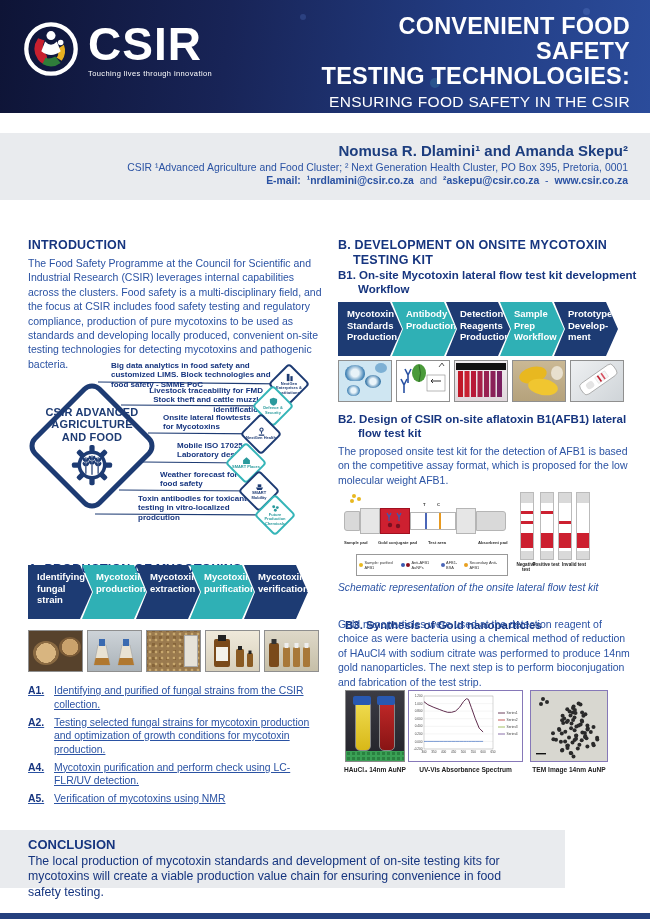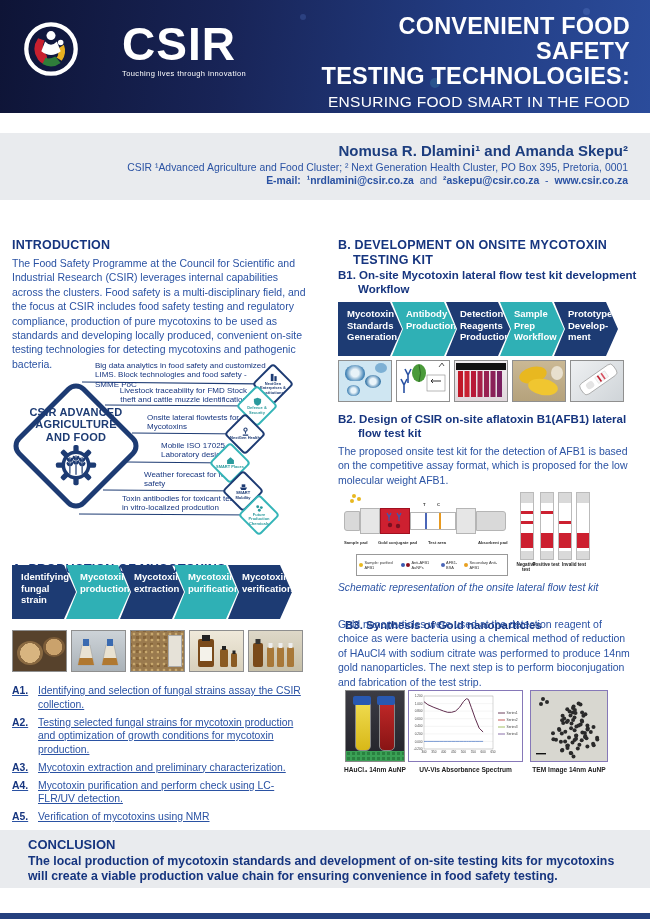--- a/index.html
+++ b/index.html
@@ -4,35 +4,35 @@
 <style>
   html,body{margin:0;padding:0;}
   body{width:650px;height:919px;position:relative;overflow:hidden;background:#fff;
        font-family:"Liberation Sans",sans-serif;color:#2a52a3;}
   
   .hdr{position:absolute;top:0;left:0;width:650px;height:113px;
        background:linear-gradient(97deg,#0e1436 0%,#182457 35%,#223c82 70%,#2b4c9b 100%);}
   .hdr .net1{position:absolute;right:60px;top:8px;width:7px;height:7px;border-radius:50%;background:#4a6ab5;opacity:.5;}
   .hdr .net2{position:absolute;right:210px;top:78px;width:10px;height:10px;border-radius:50%;background:#3a7ca5;opacity:.4;}
   .hdr .net3{position:absolute;left:300px;top:14px;width:6px;height:6px;border-radius:50%;background:#4a6ab5;opacity:.35;}
-  .logo{position:absolute;left:22px;top:20px;display:flex;align-items:center;gap:34px;}
+  .logo{position:absolute;left:22px;top:20px;display:flex;align-items:center;}
   .logo-name{color:#fff;font-weight:bold;font-size:46px;letter-spacing:1px;line-height:1;}
   .logo-tag{color:#fff;font-size:7.5px;letter-spacing:.4px;margin-top:2px;}
   .titles{position:absolute;right:20px;top:14px;text-align:right;color:#fff;width:330px;}
   .title{font-weight:bold;font-size:23.5px;line-height:1.07;letter-spacing:.2px;}
   .subtitle{font-size:15.5px;line-height:1.15;margin-top:4px;letter-spacing:.3px;}
   
   .authors-band{position:absolute;top:133px;left:0;width:650px;height:67px;background:#e9ebee;text-align:right;box-sizing:border-box;padding:9px 22px 0 0;}
   .names{font-weight:bold;font-size:15px;color:#1d3e7f;}
   .affil{font-size:10.4px;margin-top:3px;color:#2a52a3;}
   .emails{font-size:10.4px;margin-top:2px;color:#2a52a3;}
   .emails .b{font-weight:bold;}
   .emails span{margin-left:3px;}
   
-  .col-left{position:absolute;left:12px;top:238px;width:296px;height:575px;}
+  .col-left{position:absolute;left:28px;top:238px;width:296px;height:575px;}
   .col-right{position:absolute;left:338px;top:238px;width:292px;height:575px;}
   h2.sec{font-size:12.5px;font-weight:bold;color:#16357f;margin:0;letter-spacing:.2px;}
   h3.sub{font-size:11px;font-weight:bold;color:#16357f;margin:0;padding-left:20px;text-indent:-20px;line-height:1.25;}
   .hang16{padding-left:15px;text-indent:-15px;line-height:1.2;}
   p.body{font-size:10.5px;line-height:1.37;margin:0;color:#2a52a3;}
   
   .chev-row{position:absolute;left:0;display:flex;}
   .chev{width:64px;height:54px;box-sizing:border-box;color:#fff;font-weight:bold;font-size:9.5px;line-height:1.22;
         padding:6px 2px 0 14px;clip-path:polygon(0 0,52px 0,64px 27px,52px 54px,0 54px,11px 27px);}
   .chev.c0{clip-path:polygon(0 0,52px 0,64px 27px,52px 54px,0 54px);padding-left:9px;}
@@ -44,21 +44,21 @@
   .col-right .ph{width:54px;}
   
   .alist{position:absolute;left:0;width:296px;}
   .aitem{display:flex;font-size:10.4px;line-height:1.3;margin-bottom:4.5px;color:#2a52a3;text-decoration:underline;}
   .aitem .num{font-weight:bold;width:26px;flex:none;color:#16357f;}
   
   .diagram{position:absolute;left:0;top:120px;width:296px;height:186px;}
   .big-d{position:absolute;left:16px;top:40px;width:96px;height:96px;background:#fff;border:5px solid #1d3b73;border-radius:13px;transform:rotate(45deg);box-sizing:border-box;}
   .big-d-in{position:absolute;left:-5px;top:-5px;width:96px;height:96px;transform:rotate(-45deg);display:flex;flex-direction:column;align-items:center;justify-content:center;}
   .big-d-txt{width:94px;text-align:center;font-weight:bold;color:#1d3b73;font-size:11px;line-height:1.12;letter-spacing:.2px;}
-  .spoke-label{position:absolute;font-size:8px;font-weight:normal;color:#16357f;line-height:1.18;}
+  .spoke-label{position:absolute;font-size:8px;font-weight:bold;color:#16357f;line-height:1.18;}
   .node{position:absolute;width:30px;height:30px;background:#fff;border-radius:4px;transform:rotate(45deg);box-sizing:border-box;}
   .node.nn{border:2.5px solid #1d3b73;color:#1d3b73;}
   .node.nt{border:2.5px solid #35b5b8;color:#2a9a9d;}
   .node-in{position:absolute;left:-2px;top:-2px;width:30px;height:30px;transform:rotate(-45deg);display:flex;flex-direction:column;align-items:center;justify-content:center;}
   .node-lb{font-size:4px;font-weight:bold;text-align:center;line-height:1.1;width:30px;}
   
   .schem{position:absolute;left:0;top:252px;width:292px;height:90px;}
   .device{position:absolute;left:6px;top:2px;width:170px;height:86px;}
   .strip-assy{position:absolute;left:0;top:16px;height:26px;width:170px;}
   .seg{position:absolute;box-sizing:border-box;}
@@ -71,23 +71,23 @@
   .tstrip{position:absolute;top:2px;width:12px;height:66px;background:#fff;border:0.5px solid #bbb;}
   .cap{position:absolute;left:0;width:100%;background:#d9d9d9;}
   .redline{position:absolute;left:0;width:100%;height:2.5px;background:#cc2030;}
   .redblock{position:absolute;left:0;top:40px;width:100%;height:15px;background:#cc2030;}
   .res-lb{position:absolute;top:72px;font-size:4.6px;font-weight:bold;color:#222;text-align:center;line-height:1.15;}
   
   .figs{position:absolute;left:0;top:452px;width:292px;height:95px;}
   .fig{position:absolute;top:0;border:1px solid #8678b8;box-sizing:border-box;overflow:hidden;background:#fff;}
   .fig-cap{position:absolute;top:76px;font-size:6.6px;font-weight:bold;color:#222;text-align:center;}
   
-  .conc{position:absolute;top:830px;left:0;width:650px;height:58px;background:#e9ebee;box-sizing:border-box;padding:7px 30px 0 28px;}
+  .conc{position:absolute;top:830px;left:0;width:565px;height:58px;background:#e9ebee;box-sizing:border-box;padding:7px 30px 0 28px;}
   .conc h2{margin:0;font-size:13px;color:#16357f;}
-  .conc p{margin:2px 0 0 0;font-size:12.3px;font-weight:bold;color:#16357f;line-height:1.25;}
+  .conc p{margin:2px 0 0 0;font-size:12.3px;font-weight:normal;color:#16357f;line-height:1.25;}
   .footer-bar{position:absolute;top:913px;left:0;width:650px;height:6px;background:#24407e;}
   svg{display:block;}
 </style>
 </head>
 <body>
 
 <div>
 
   <header class="hdr">
     <div class="net1"></div>
@@ -107,21 +107,21 @@
         <div class="logo-name">CSIR</div>
         <div class="logo-tag">Touching lives through innovation</div>
       </div>
     </div>
     <div class="titles">
       <div class="title">
         <div>CONVENIENT FOOD SAFETY</div>
         <div>TESTING TECHNOLOGIES:</div>
       </div>
       <div class="subtitle">
-        <div>ENSURING FOOD SMART IN THE FOOD</div>
+        <div>ENSURING FOOD SAFETY IN THE CSIR</div>
         <div>PRODUCTION VALUE CHAIN</div>
       </div>
     </div>
   </header>
 
   <div class="authors-band">
     <div class="names">Nomusa R. Dlamini¹ and Amanda Skepu²</div>
     <div class="affil">CSIR ¹Advanced Agriculture and Food Cluster; ² Next Generation Health Cluster, PO Box 395, Pretoria, 0001</div>
     <div class="emails">
       <span class="b">E-mail:</span>
@@ -311,47 +311,43 @@
               <rect x="38" y="16" width="7" height="20" rx="1.5" fill="#a87838"></rect>
               <rect x="39.5" y="12" width="4" height="5" fill="#eee"></rect>
             </g>
           </svg>
       </div>
     </div>
 
     <div class="alist" style="top:446px;">
       <div class="aitem">
           <span class="num">A1.</span>
-          <span>Identifying and selection of fungal strains assay the CSIR collection.</span>
+          <span>Identifying and purified of fungal strains from the CSIR collection.</span>
         </div>
       <div class="aitem">
           <span class="num">A2.</span>
           <span>Testing selected fungal strains for mycotoxin production and optimization of growth conditions for mycotoxin production.</span>
         </div>
       <div class="aitem">
-          <span class="num">A3.</span>
-          <span>Mycotoxin extraction and preliminary characterization.</span>
-        </div>
-      <div class="aitem">
           <span class="num">A4.</span>
           <span>Mycotoxin purification and perform check using LC-FLR/UV detection.</span>
         </div>
       <div class="aitem">
           <span class="num">A5.</span>
           <span>Verification of mycotoxins using NMR</span>
         </div>
     </div>
   </div>
 
   <div class="col-right">
     <h2 class="sec hang16" style="position:absolute;top:0;left:0;width:280px;">B. DEVELOPMENT ON ONSITE MYCOTOXIN TESTING KIT</h2>
     <h3 class="sub" style="position:absolute;top:30px;left:0;width:292px;font-size:11.5px;">B1. On-site Mycotoxin lateral flow test kit development Workflow</h3>
 
     <div class="chev-row" style="top:64px;">
-      <div class="chev c0 navy">Mycotoxin Standards Generation</div>
+      <div class="chev c0 navy">Mycotoxin Standards Production</div>
       <div class="chev teal">Antibody Production</div>
       <div class="chev navy">Detection Reagents Production</div>
       <div class="chev teal">Sample Prep Workflow</div>
       <div class="chev navy">Prototype Develop- ment</div>
     </div>
 
     <div class="ph-row" style="top:122px;">
       <div class="ph" style="background:#cfe6f2;">
         <div style="position:absolute;left:6px;top:4px;width:20px;height:16px;border-radius:50% 50% 40% 40%;background:radial-gradient(circle,#e8f2f8 0 30%,#4a88b8 70%);"></div>
         <div style="position:absolute;left:26px;top:14px;width:16px;height:13px;border-radius:50%;background:radial-gradient(circle,#eaf4fa 0 30%,#3a78a8 70%);"></div>

